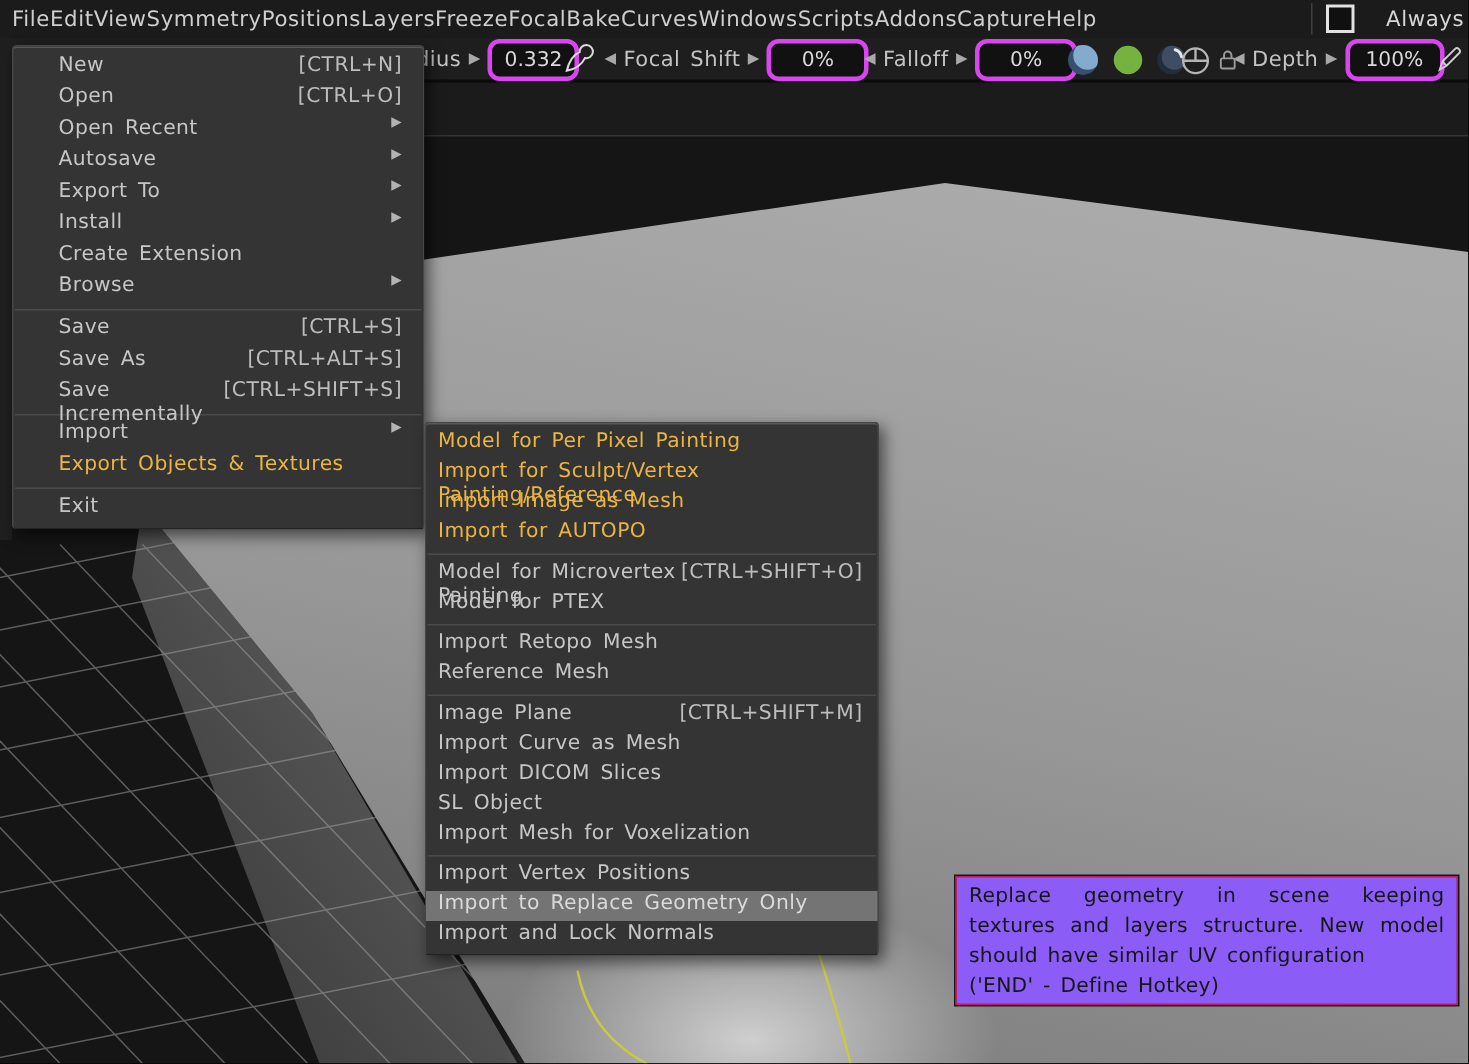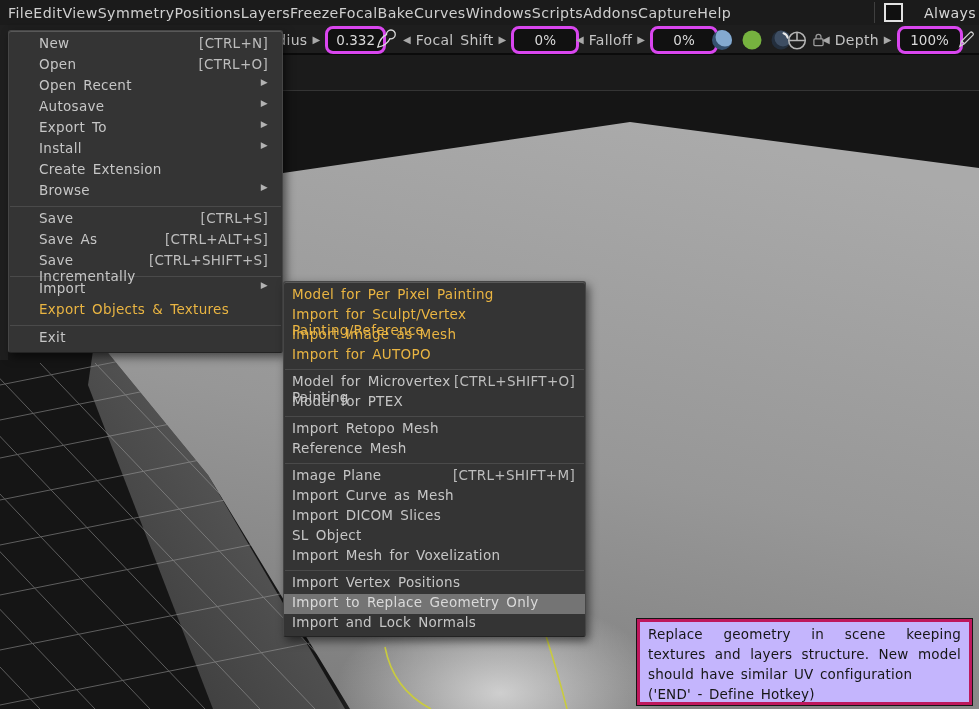--- a/index.html
+++ b/index.html
@@ -45,22 +45,22 @@
             font-size:13.5px;color:#c6c6c6;letter-spacing:.3px;word-spacing:2.5px;cursor:default;}
   .file-menu .menu-row{height:21px;padding:0 14px 0 30px;}
   .submenu  .menu-row{height:20px;padding:0 10px 0 8px;}
   .menu-row .shortcut{color:#bdbdbd;font-size:13.5px;}
   .menu-row .subarrow{font-size:9px;color:#b3b3b3;}
   .menu-row.accent{color:#eab542;}
   .menu-row.hl{background:#747474;color:#dadada;}
   .menu-sep{height:1px;background:#4a4a4a;margin:3px 1px;}
 
   
-  .tooltip{position:absolute;left:637px;top:619px;width:335px;height:86px;box-sizing:border-box;
-           background:#c4b5fd;border:3px solid #be185d;box-shadow:0 0 0 1px #161616;
+  .tooltip{position:absolute;left:637px;top:584px;width:335px;height:86px;box-sizing:border-box;
+           background:#8b5cf6;border:1px solid #be185d;box-shadow:0 0 0 1px #161616;
            color:#161616;font-size:13.5px;line-height:20px;letter-spacing:.2px;word-spacing:2px;
            padding:2px 8px 0 8px;z-index:32;}
   .tt-body{text-align:justify;}
 </style>
 </head>
 <body>
 
 <div class="app">
 
   <svg class="viewport" width="979" height="654" viewBox="0 0 979 654">

